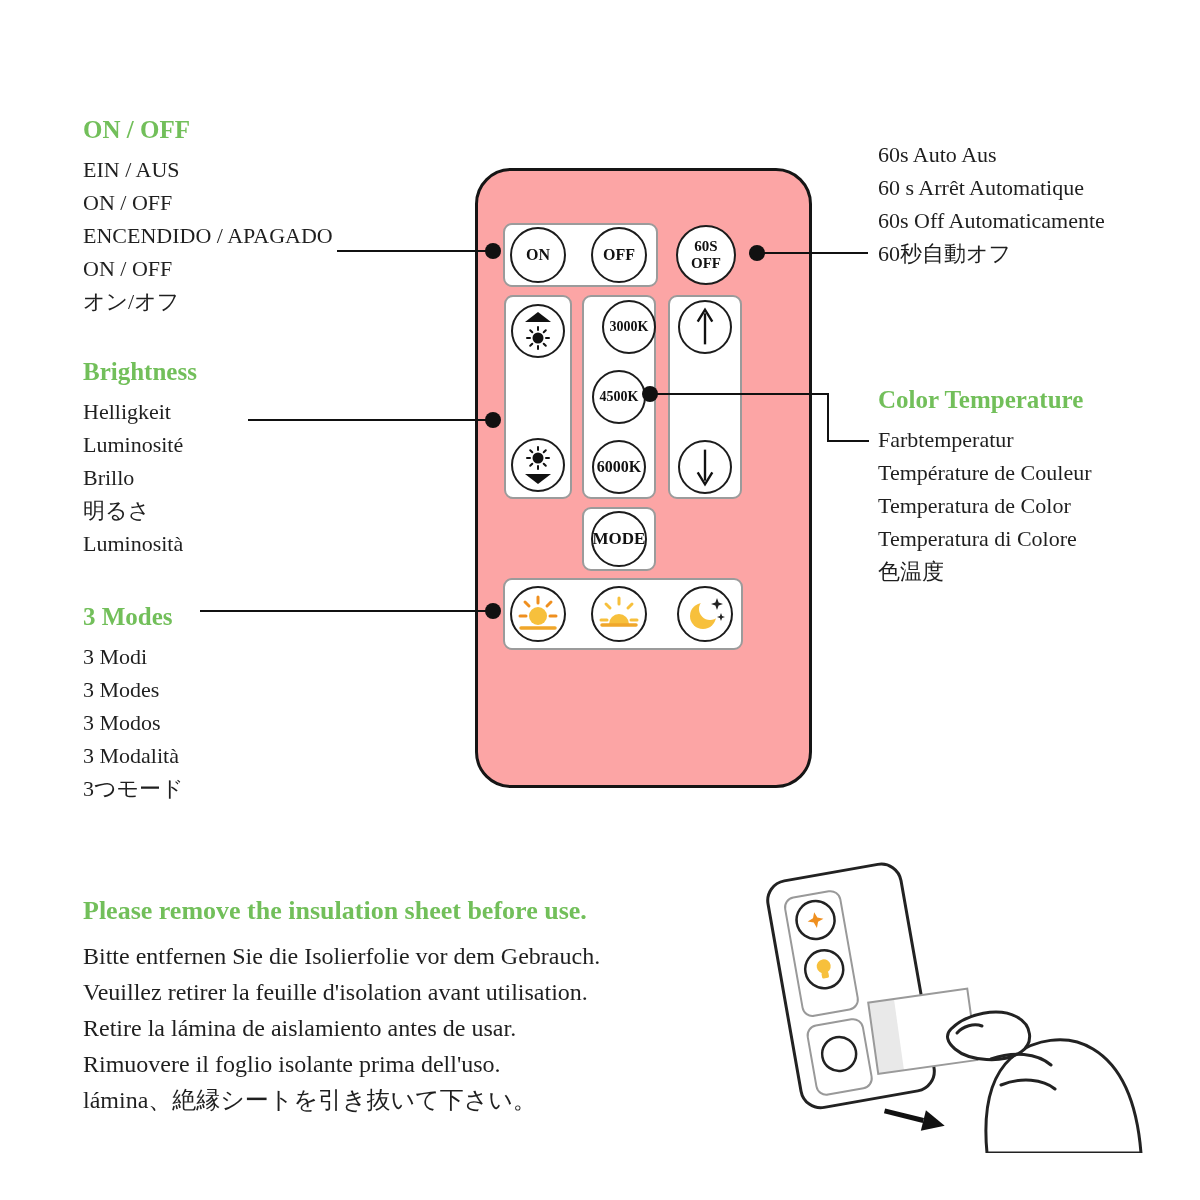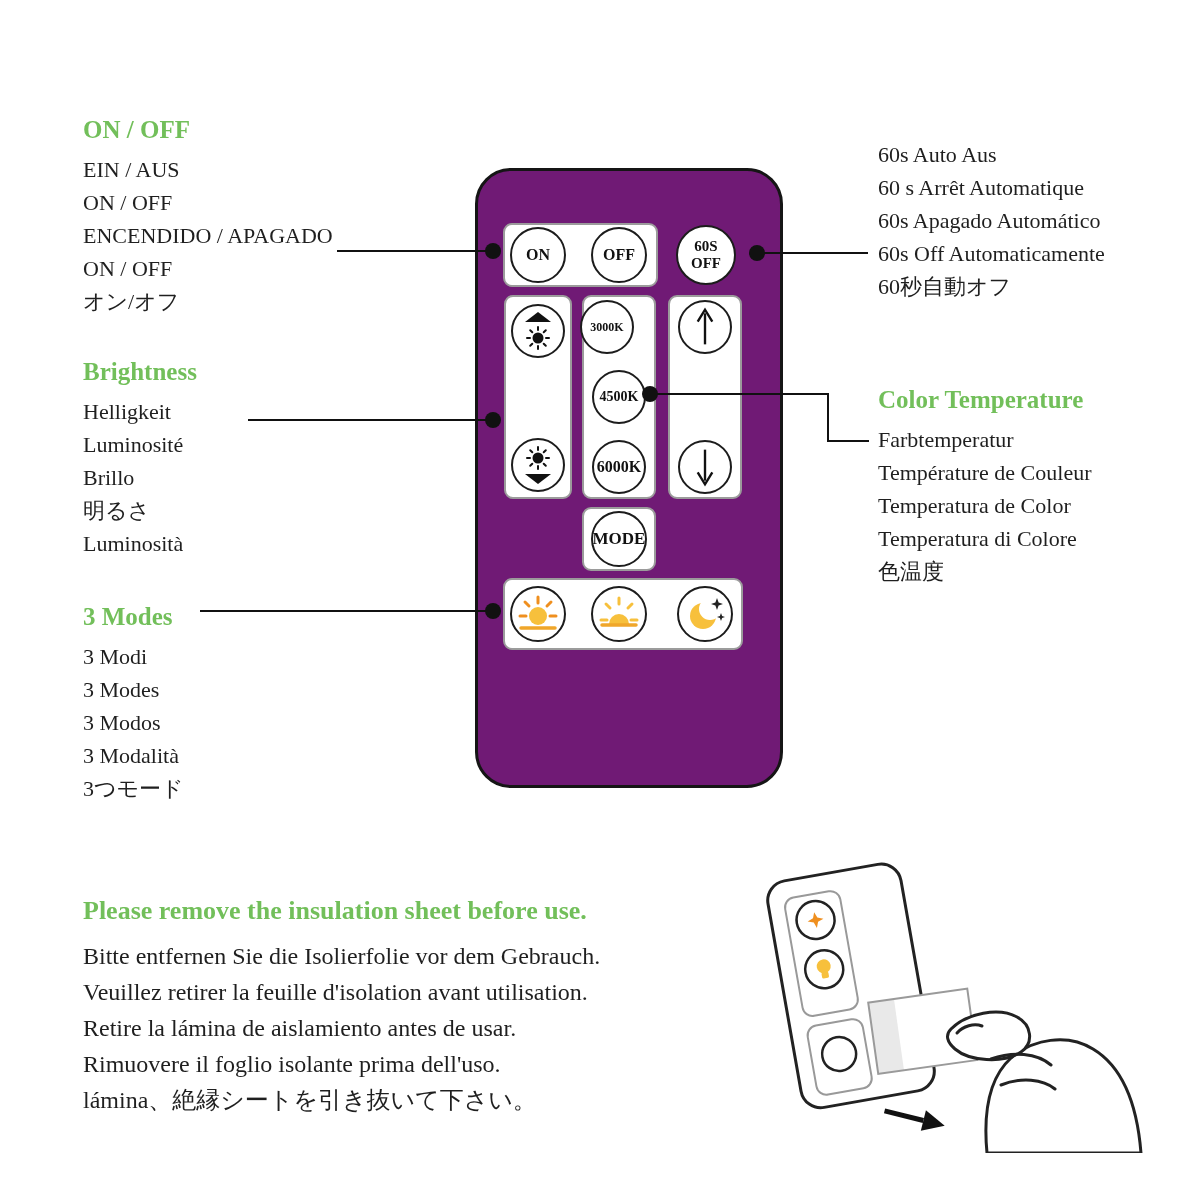--- a/index.html
+++ b/index.html
@@ -10,22 +10,22 @@
   }
   .abs { position: absolute; }
   .label-block .heading { font-size: 25px; font-weight: 700; color: #72bf5a; margin-bottom: 9px; }
   .label-block .line { font-size: 22px; line-height: 33px; color: #1f1f1f; }
   .label-block.insulation .heading { font-size: 26px; margin-bottom: 12px; }
   .label-block.insulation .line { line-height: 36px; font-size: 24px; }
   .callout-h { position: absolute; height: 2px; background: #111; }
   .callout-v { position: absolute; width: 2px; background: #111; }
   .dot { position: absolute; width: 16px; height: 16px; border-radius: 50%; background: #111; }
   .remote {
-    position: absolute; left: 475px; top: 140px; width: 308px; height: 620px;
-    background: #701a75; border: 3px solid #151515; border-radius: 36px;
+    position: absolute; left: 475px; top: 140px; width: 337px; height: 620px;
+    background: #fca5a5; border: 3px solid #151515; border-radius: 36px;
   }
   .btn-group { position: absolute; border: 2px solid #9b9b9b; border-radius: 9px; background: #fff; }
   .btn {
     position: absolute; display: flex; flex-direction: column; align-items: center; justify-content: center;
     background: #fff; border: 2.5px solid #1c1c1c; border-radius: 50%;
     font-weight: 700; color: #111; text-align: center;
   }
   .btn .stack { line-height: 1.12; font-size: 15px; font-weight: 700; }
 </style>
 </head>
@@ -38,21 +38,20 @@
     <div class="line">EIN / AUS</div>
     <div class="line">ON / OFF</div>
     <div class="line">ENCENDIDO / APAGADO</div>
     <div class="line">ON / OFF</div>
     <div class="line">オン/オフ</div>
   </div>
 
   <div class="label-block abs" style="left:878px;top:110px;width:300px">
     <div class="line">60s Auto Aus</div>
     <div class="line">60 s Arrêt Automatique</div>
-    <div class="line">60s Apagado Automático</div>
     <div class="line">60s Off Automaticamente</div>
     <div class="line">60秒自動オフ</div>
   </div>
 
   <div class="label-block abs" style="left:83px;top:330px;width:300px">
     <div class="heading">Brightness</div>
     <div class="line">Helligkeit</div>
     <div class="line">Luminosité</div>
     <div class="line">Brillo</div>
     <div class="line">明るさ</div>
@@ -128,21 +127,21 @@
           <line x1="6.2" y1="6.2" x2="8.3" y2="8.3"></line>
             <line x1="19.7" y1="8.3" x2="21.8" y2="6.2"></line>
           <line x1="6.2" y1="21.8" x2="8.3" y2="19.7"></line>
             <line x1="19.7" y1="19.7" x2="21.8" y2="21.8"></line>
         </g>
         <polygon points="14,40 1,30 27,30" fill="#111"></polygon>
       </svg>
     </div>
 
     <div class="btn-group" style="left:104px;top:124px;width:74px;height:204px"></div>
-    <div class="btn" style="left:102px;top:129px;width:54px;height:54px;font-size:12px">
+    <div class="btn" style="left:124px;top:129px;width:54px;height:54px;font-size:14px">
       <span>3000K</span>
     </div>
     <div class="btn" style="left:114px;top:199px;width:54px;height:54px;font-size:14px">
       <span>4500K</span>
     </div>
     <div class="btn" style="left:114px;top:269px;width:54px;height:54px;font-size:16px">
       <span>6000K</span>
     </div>
 
     <div class="btn-group" style="left:190px;top:124px;width:74px;height:204px"></div>

